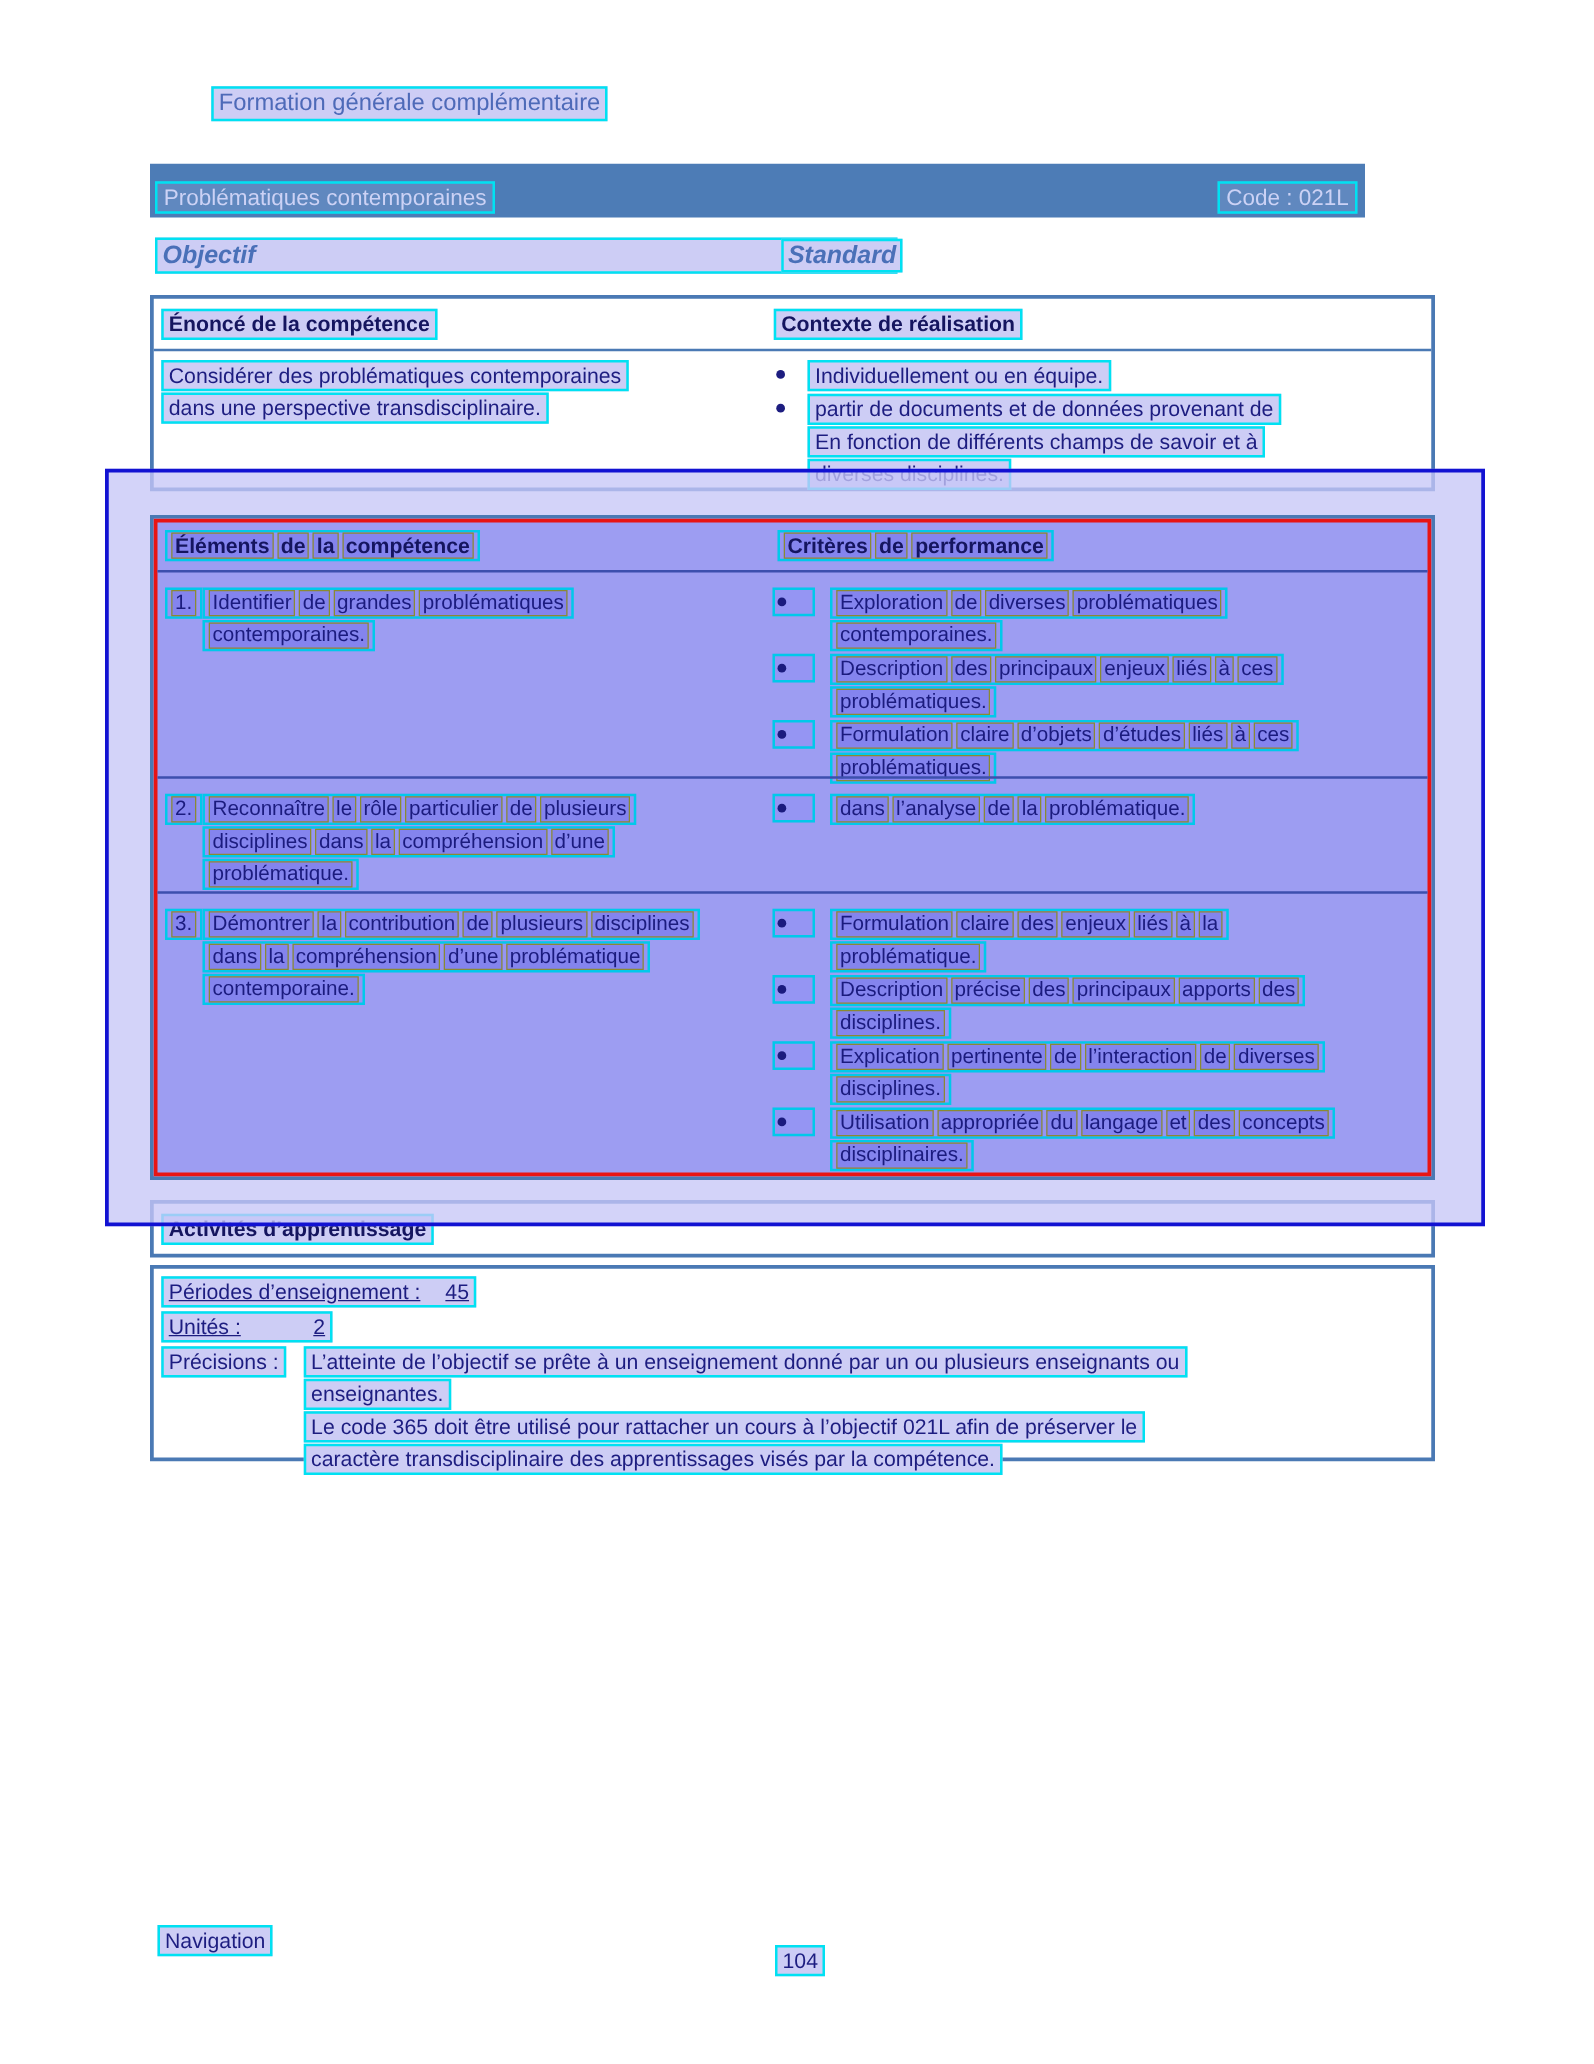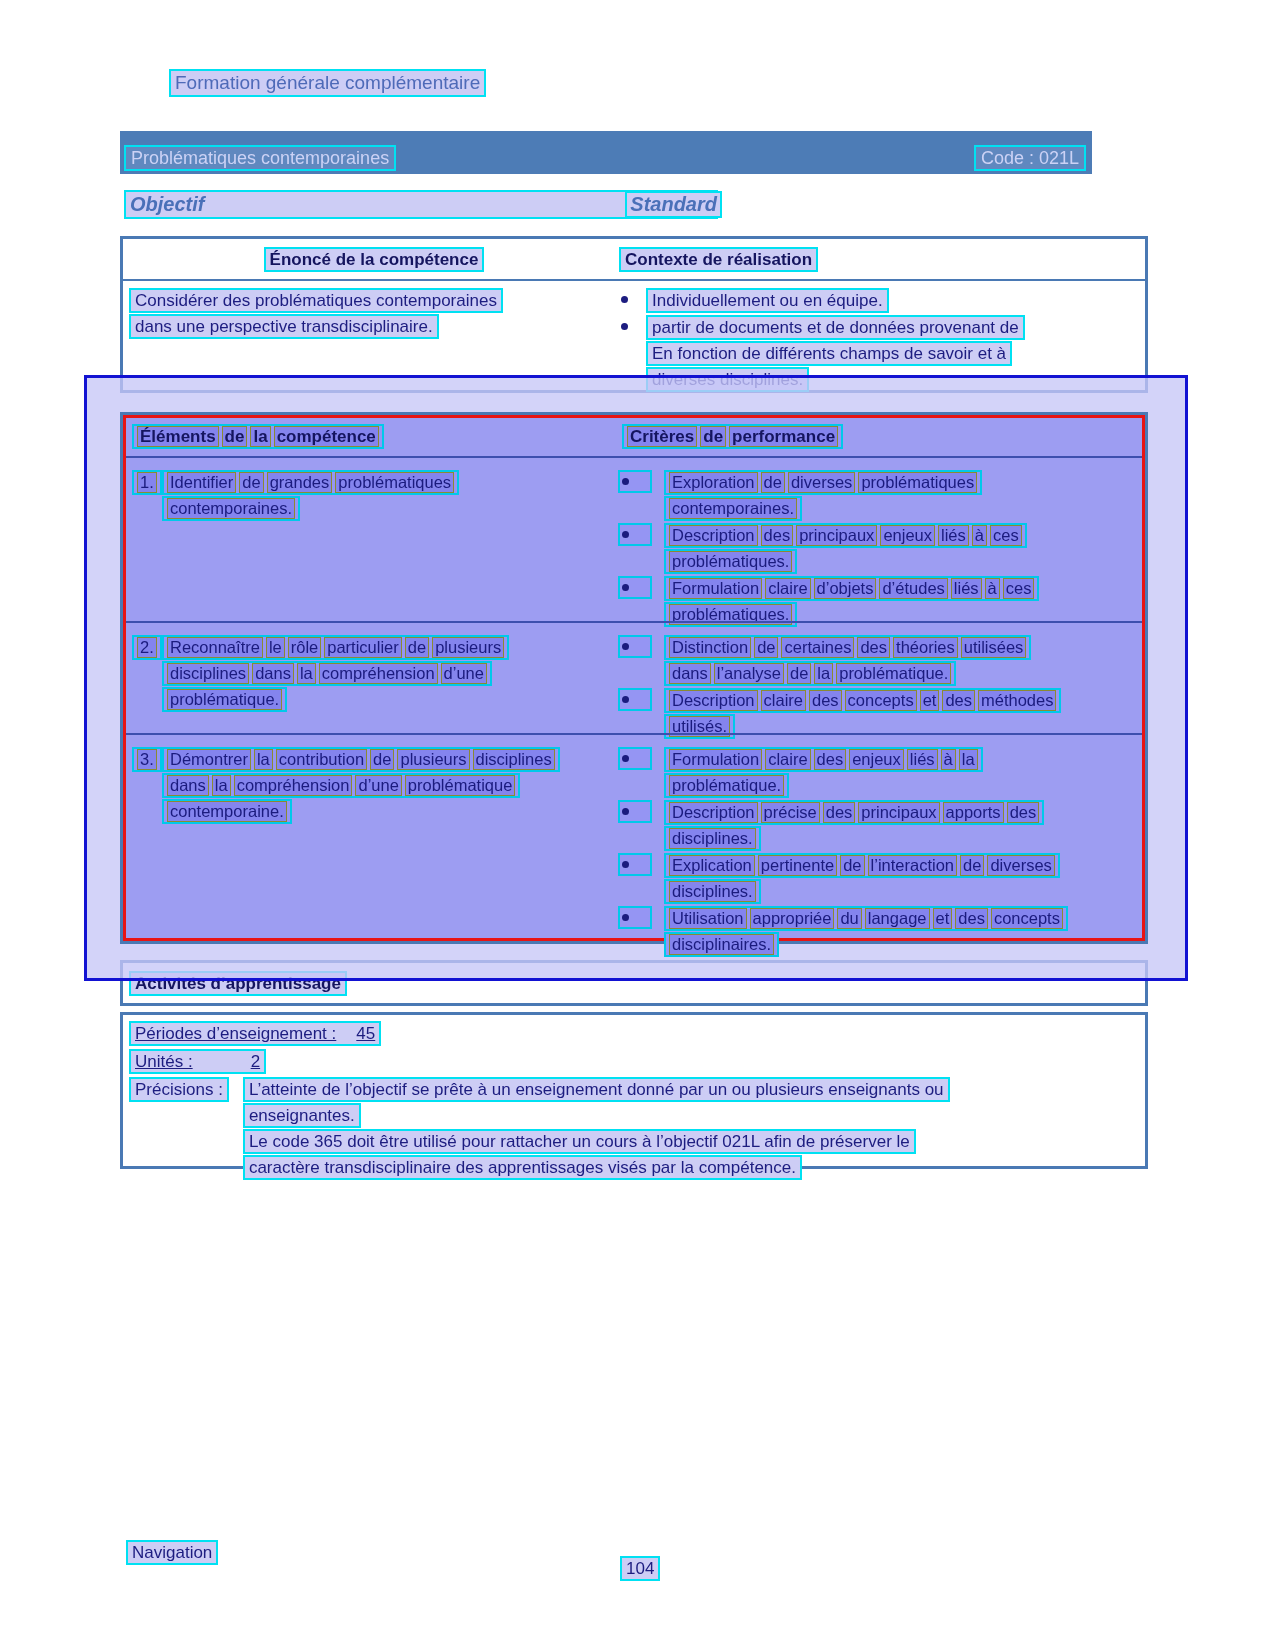--- a/index.html
+++ b/index.html
@@ -40,21 +40,21 @@
   
   .table{
     position:absolute;left:120px;width:1028px;border:3px solid #4a79b4;
     background:#ffffff;box-sizing:border-box;z-index:1;
   }
   .t1{top:236px;height:157px;}
   .t1 .t-header{
     display:flex;align-items:center;height:42px;border-bottom:2px solid #4a79b4;
     box-sizing:border-box;padding-left:6px;
   }
-  .col-l{width:490px;box-sizing:border-box;text-align:center;}
+  .col-l{width:490px;box-sizing:border-box;}
   .col-r{flex:1;min-width:0;}
   .t1 .t-body{display:flex;padding:7px 0 0 6px;}
   .line-stack .hl{display:table;margin-bottom:1px;}
   .brow{display:flex;align-items:flex-start;margin-bottom:1px;}
   .dot{
     width:7px;height:7px;border-radius:50%;background:#1d1d80;flex:0 0 auto;
     margin:8px 18px 0 2px;
   }
   
   .overlay{
@@ -284,52 +284,25 @@
               </span>
           </div>
         </div>
         <div class="t2-right">
           <div class="brow">
             <span class="ln bbox">
                 <span class="dot2"></span>
               </span>
             <div class="line-stack">
               <span class="ln">
-                  <span class="w">Distinction</span>
-                  <span class="w">de</span>
-                  <span class="w">certaines</span>
-                  <span class="w">des</span>
-                  <span class="w">théories</span>
-                  <span class="w">utilisées</span>
-                </span>
-              <span class="ln">
                   <span class="w">dans</span>
                   <span class="w">l’analyse</span>
                   <span class="w">de</span>
                   <span class="w">la</span>
                   <span class="w">problématique.</span>
-                </span>
-            </div>
-          </div>
-          <div class="brow">
-            <span class="ln bbox">
-                <span class="dot2"></span>
-              </span>
-            <div class="line-stack">
-              <span class="ln">
-                  <span class="w">Description</span>
-                  <span class="w">claire</span>
-                  <span class="w">des</span>
-                  <span class="w">concepts</span>
-                  <span class="w">et</span>
-                  <span class="w">des</span>
-                  <span class="w">méthodes</span>
-                </span>
-              <span class="ln">
-                  <span class="w">utilisés.</span>
                 </span>
             </div>
           </div>
         </div>
       </div>
 
       <div class="t2-row r2">
         <div class="t2-left">
           <div class="numcol">
               <span class="ln">

